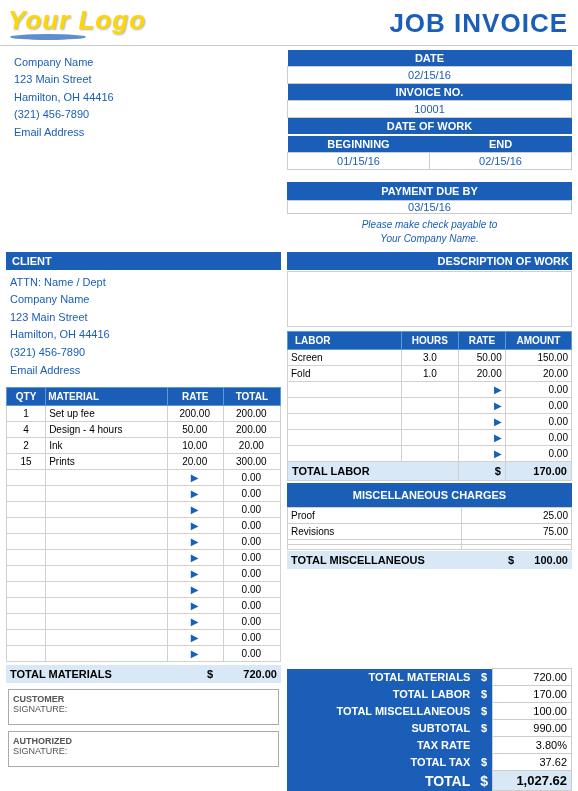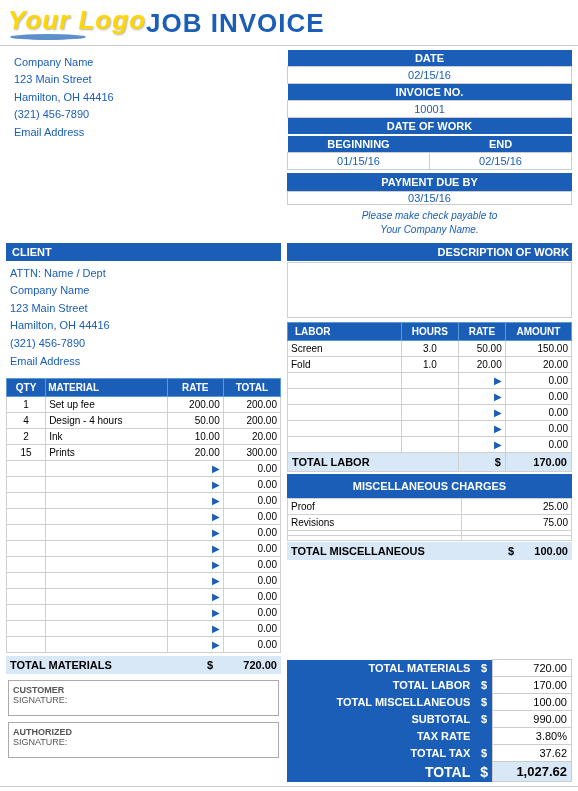--- a/index.html
+++ b/index.html
@@ -14,21 +14,21 @@
     .page {
       width: 578px;
       min-height: 791px;
       padding: 0;
       background: #fff;
     }
 
     
     .header {
       display: flex;
-      justify-content: flex-start;
+      justify-content: space-between;
       align-items: center;
       padding: 6px 10px 4px 8px;
       border-bottom: 1px solid #ccc;
     }
     .logo-area {
       display: flex;
       flex-direction: column;
       align-items: flex-start;
     }
     .logo-text {
@@ -156,21 +156,21 @@
       text-align: center;
       border: 1px solid #5b9bd5;
     }
     .materials-table td {
       font-size: 10px;
       padding: 2px 2px;
       border: 1px solid #d0d0d0;
       text-align: center;
     }
     .materials-table td.left { text-align: left; padding-left: 3px; }
-    .materials-table td.right { text-align: right; padding-right: 3px; }
+    .materials-table td.right { text-align: center; padding-right: 3px; }
     .arrow-cell { color: #1a5eb8; font-size: 9px; }
 
     .total-materials-row {
       display: flex;
       align-items: center;
       background: #d9e8f7;
       margin-top: 1px;
       padding: 3px 4px;
     }
     .total-materials-label {
@@ -386,21 +386,21 @@
             <tr class="two-col-label">
           <td>BEGINNING</td>
           <td>END</td>
         </tr>
         <tr class="two-col-value">
           <td>01/15/16</td>
           <td>02/15/16</td>
         </tr>
       </tbody>
         </table>
-      <div class="payment-due-label" style="margin-top:3px;">PAYMENT DUE BY</div>
+      <div class="payment-due-label" style="margin-top:12px;">PAYMENT DUE BY</div>
       <div class="payment-due-value">03/15/16</div>
       <div class="check-payable">
         <span>Please make check payable to</span><br>
         <span>Your Company Name.</span>
       </div>
     </div>
   </div>
 
   <div class="main-content">
     <div class="left-col">

